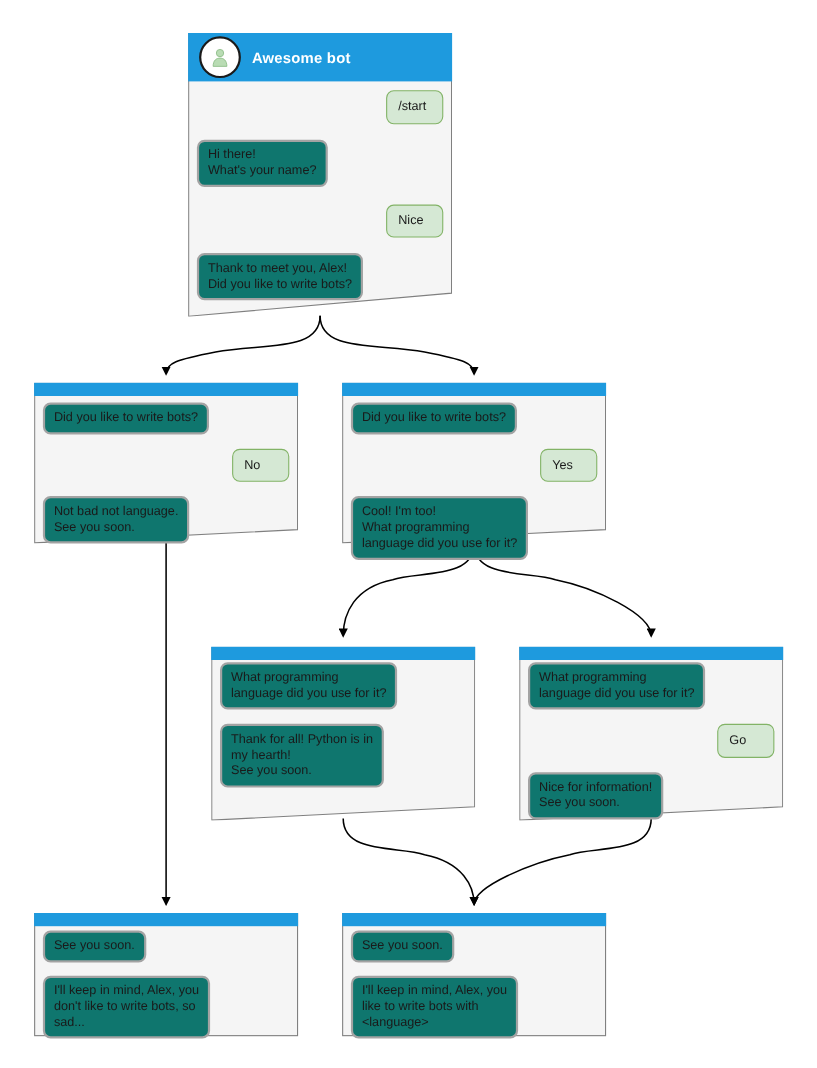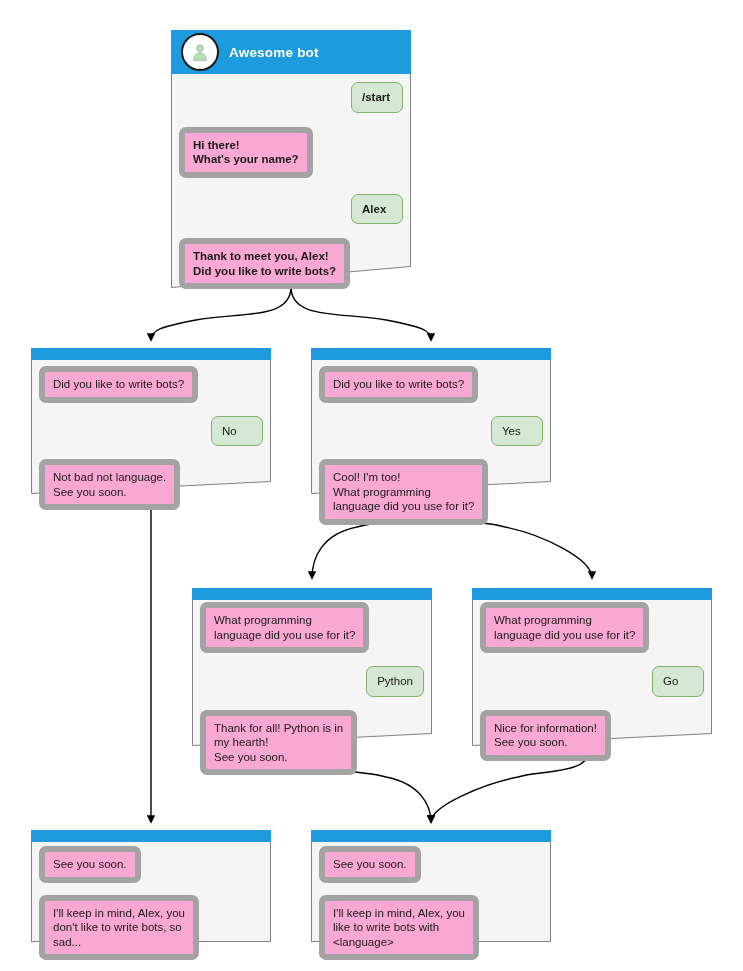--- a/index.html
+++ b/index.html
@@ -54,21 +54,21 @@
   .row.left{justify-content:flex-start;}
   .row.right{justify-content:flex-end;}
   .bubble{
     font-size:11.5px;line-height:14.5px;color:#1a1a1a;
     border-radius:7px;
     padding:5px 8px;
     box-sizing:border-box;
     white-space:pre-line;
     max-width:78%;
   }
-  .bubble.bot{background:#f9a8d4;border:6px solid #a3a3a3;}
+  .bubble.bot{background:#0f766e;border:2px solid #a3a3a3;}
   .bubble.user{background:#d5e8d4;border:1px solid #82b366;}
   .bubble.user{min-width:52px;text-align:left;padding:7px 10px;}
 </style>
 </head>
 <body>
 
 <div id="canvas">
 
   <svg class="edges" viewBox="0 0 743 971">
     <defs>
@@ -100,30 +100,30 @@
     </svg>
     <div class="node-header">
       <span class="avatar">
         <svg width="20" height="20" viewBox="0 0 24 24" aria-hidden="true">
           <circle cx="12" cy="7.5" r="4" fill="#b9dcb4" stroke="#8fbe8a" stroke-width="1"></circle>
           <path d="M4.5 22 C4.5 15.5 8 13 12 13 C16 13 19.5 15.5 19.5 22 Z" fill="#b9dcb4" stroke="#8fbe8a" stroke-width="1"></path>
         </svg>
       </span>
       <span class="bot-title">Awesome bot</span>
     </div>
-    <div class="node-content" style="top:52px;font-weight:bold;">
+    <div class="node-content" style="top:52px;">
       <div class="row right" style="margin-bottom:14px;">
         <span class="bubble user">/start</span>
       </div>
       <div class="row left" style="margin-bottom:16px;">
         <span class="bubble bot">Hi there!
 What's your name?</span>
       </div>
       <div class="row right" style="margin-bottom:14px;">
-        <span class="bubble user">Alex</span>
+        <span class="bubble user">Nice</span>
       </div>
       <div class="row left">
         <span class="bubble bot">Thank to meet you, Alex!
 Did you like to write bots?</span>
       </div>
     </div>
   </div>
 
   <div class="node plain" style="left:31px;top:348px;width:240px;height:146px;">
     <svg class="node-body" viewBox="0 0 240 146" preserveAspectRatio="none" style="border:none;background:none;">
@@ -167,23 +167,20 @@
   <div class="node plain" style="left:192px;top:588px;width:240px;height:158px;">
     <svg class="node-body" viewBox="0 0 240 158" preserveAspectRatio="none" style="border:none;background:none;">
       <path d="M 0.5,0.5 L 239.5,0.5 L 239.5,145.5 L 0.5,157.5 Z" fill="#f5f5f5" stroke="#808080" stroke-width="1"></path>
     </svg>
     <div class="node-header"></div>
     <div class="node-content" style="top:14px;">
       <div class="row left" style="margin-bottom:13px;">
         <span class="bubble bot">What programming
 language did you use for it?</span>
       </div>
-      <div class="row right" style="margin-bottom:13px;">
-        <span class="bubble user">Python</span>
-      </div>
       <div class="row left">
         <span class="bubble bot">Thank for all! Python is in
 my hearth!
 See you soon.</span>
       </div>
     </div>
   </div>
 
   <div class="node plain" style="left:472px;top:588px;width:240px;height:158px;">
     <svg class="node-body" viewBox="0 0 240 158" preserveAspectRatio="none" style="border:none;background:none;">

